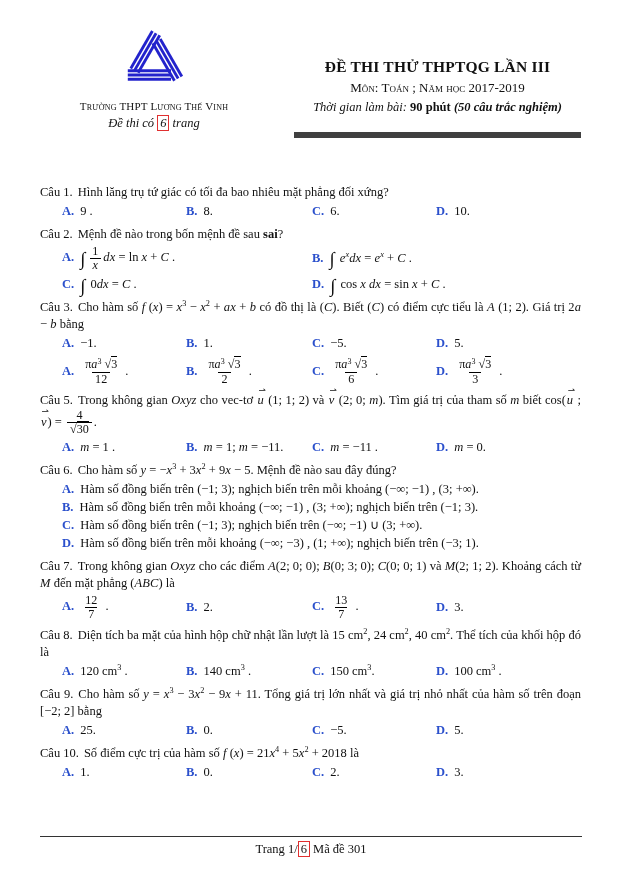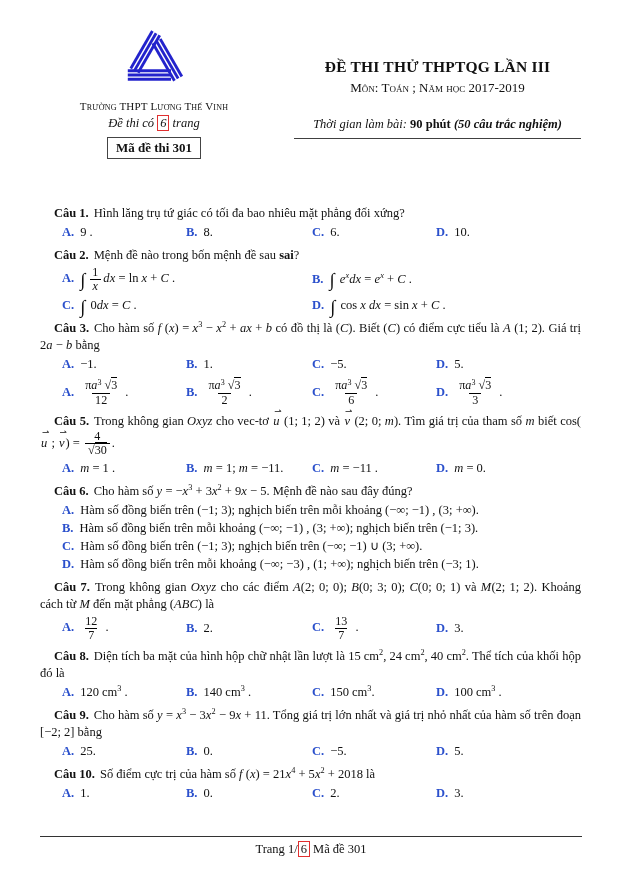--- a/index.html
+++ b/index.html
@@ -12,30 +12,30 @@
   .header{display:flex;align-items:flex-start;}
   .h-left{width:228px;text-align:center;flex:0 0 auto;}
   .h-right{flex:1;text-align:center;padding-top:32px;margin-left:26px;}
   .logo{display:inline-block;margin-bottom:2px;}
   .school{font-variant:small-caps;font-size:11px;letter-spacing:.2px;}
   .pages{font-style:italic;margin-top:1px;}
   .redbox{border:1px solid var(--red);padding:0 2px;color:#111;text-decoration:none;}
   .codebox{display:inline-block;margin-top:5px;border:1px solid #444;padding:1px 8px;font-weight:bold;font-size:13px;}
   .title{font-weight:bold;font-size:15.5px;letter-spacing:.2px;}
   .subject{font-variant:small-caps;font-size:13px;margin-top:2px;}
-  .timeline{font-size:12.5px;margin-top:19px;padding-bottom:5px;border-bottom:1px solid #404040;}
+  .timeline{font-size:12.5px;margin-top:2px;padding-bottom:16px;border-bottom:6px solid #404040;}
   .t-label{font-style:italic;}
   .t-bold{font-weight:bold;}
   .t-note{font-weight:bold;font-style:italic;}
 
   
   .main{margin-top:46px;}
   .question{margin-bottom:6px;}
   .qtext{text-align:justify;}
-  .ql{font-weight:bold;margin-right:5px;margin-left:14px;}
+  .ql{font-weight:normal;margin-right:5px;}
   .opts{padding-left:22px;margin-top:2px;}
   .cols4{display:grid;grid-template-columns:124px 126px 124px 1fr;align-items:center;}
   .cols2{display:grid;grid-template-columns:250px 1fr;row-gap:4px;align-items:center;}
   .rows .opt{margin-top:1px;font-family:Liberation Serif, serif;}
   .ol{color:var(--blue);font-weight:bold;margin-right:6px;}
 
   
   i{letter-spacing:.1px;}
   sup{font-size:.66em;line-height:0;vertical-align:.55em;}
   .itg{font-size:1.5em;line-height:0;vertical-align:-.18em;margin-right:2px;}
@@ -77,21 +77,20 @@
             <g transform="rotate(240 50 54)">
               <line x1="13" y1="66" x2="74" y2="66"></line>
               <line x1="13" y1="72" x2="74" y2="72"></line>
               <line x1="13" y1="78" x2="74" y2="78"></line>
             </g>
           </g>
         </svg>
       </span>
       <div class="school">Trường THPT Lương Thế Vinh</div>
       <div class="pages"><span>Đề thi có </span><span class="redbox">6</span><span> trang</span></div>
-      <div><span class="codebox">Mã đề thi 301</span></div>
     </div>
     <div class="h-right">
       <div class="title">ĐỀ THI THỬ THPTQG LẦN III</div>
       <div class="subject">Môn: Toán ; Năm học 2017-2019</div>
       <div class="timeline"><span class="t-label">Thời gian làm bài: </span><span class="t-bold">90 phút </span><span class="t-note">(50 câu trắc nghiệm)</span></div>
     </div>
   </div>
 
   <div class="main">
       <div class="question">

